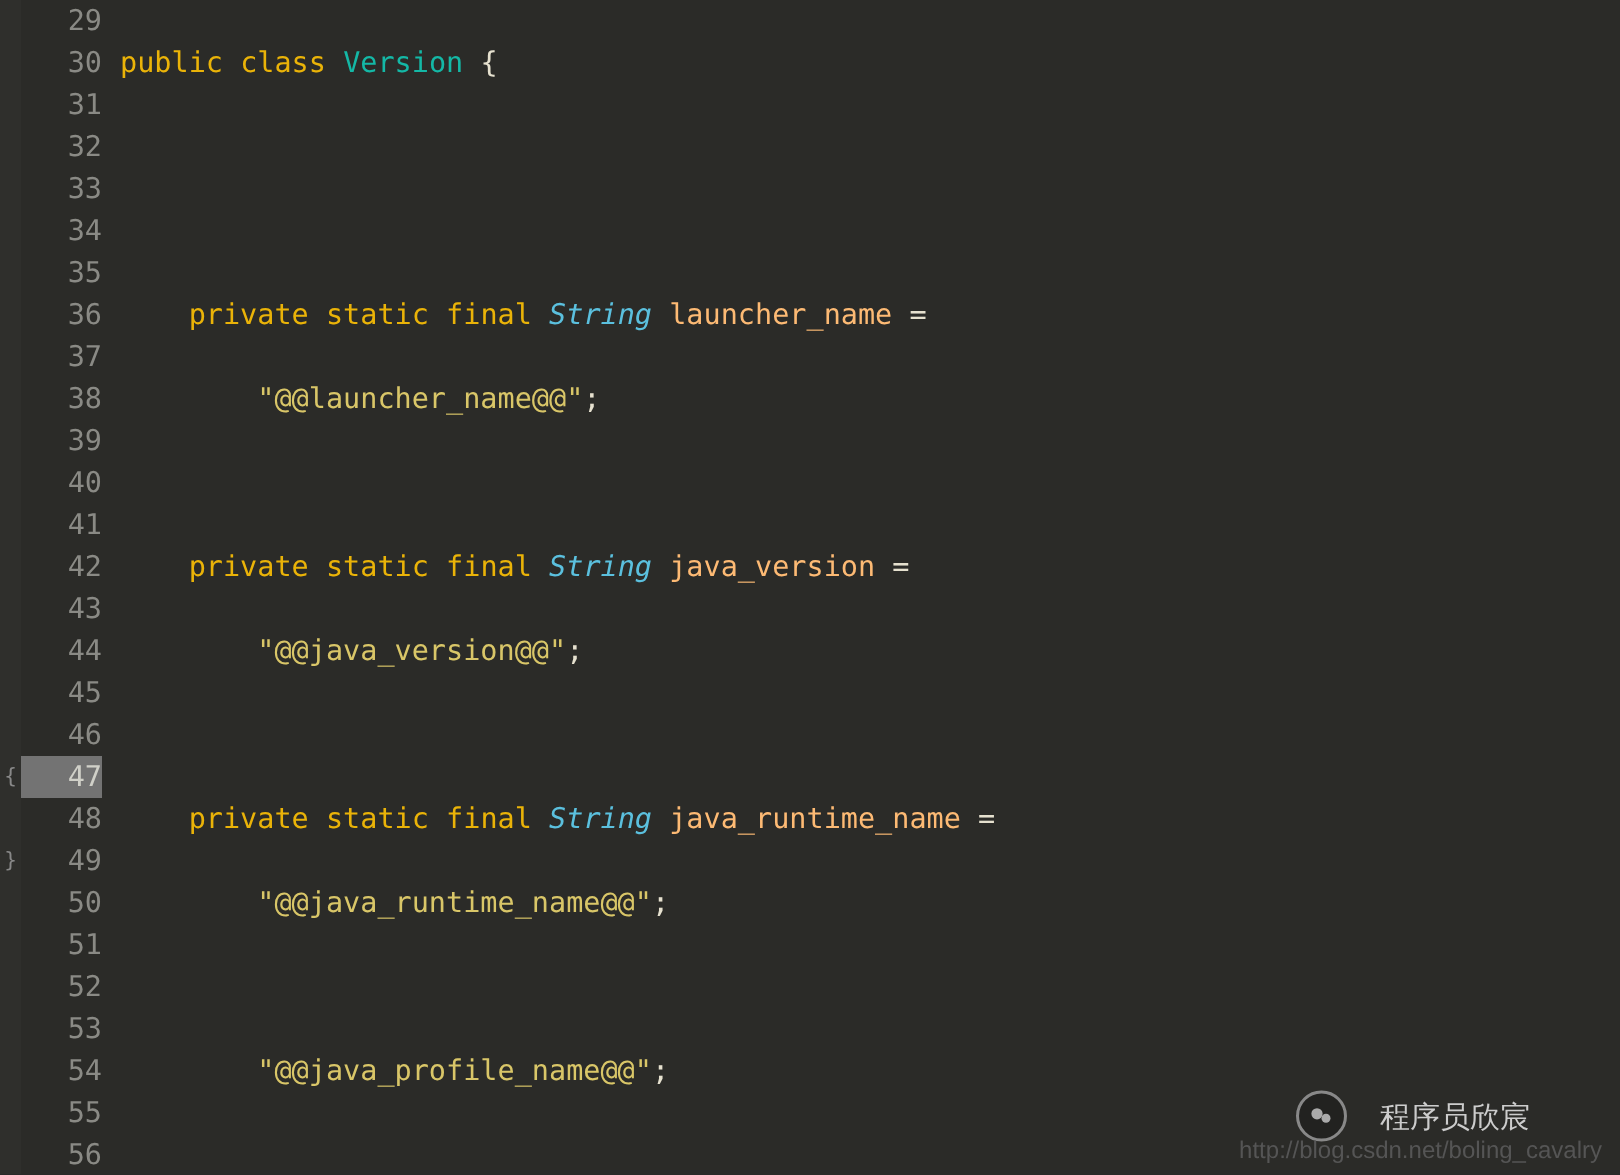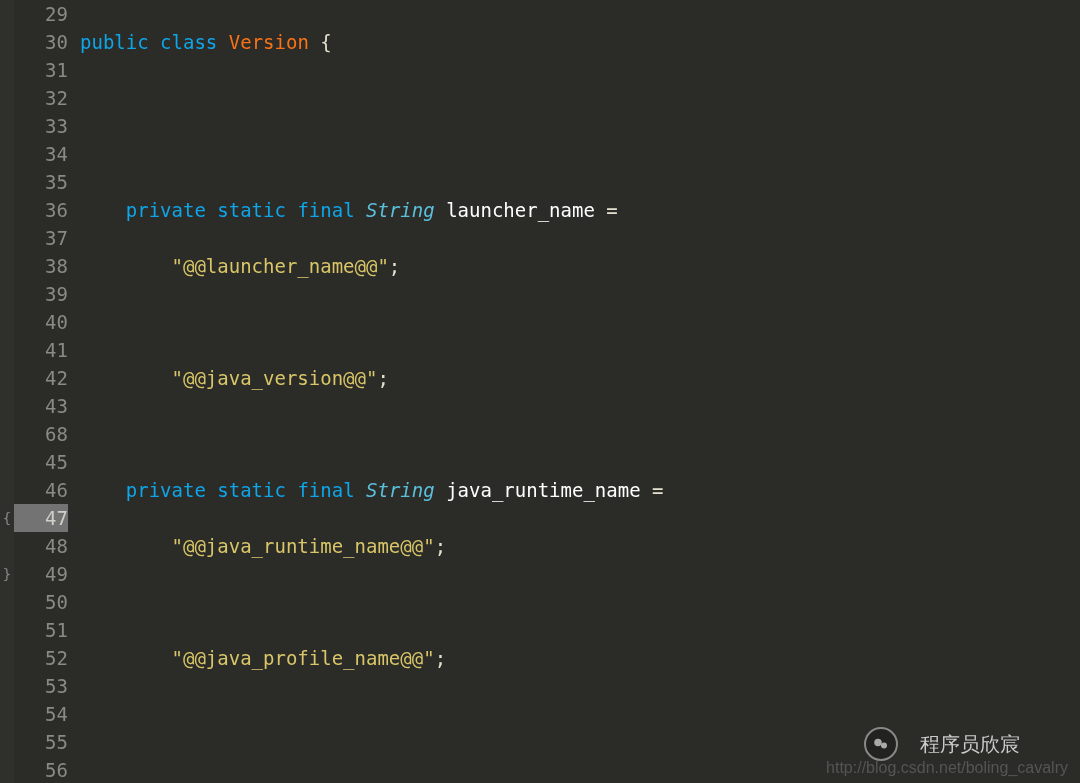--- a/index.html
+++ b/index.html
@@ -43,25 +43,25 @@
     background: #737373;
     color: #d0d0c8;
   }
   .code {
     flex: 1;
     padding-top: 0px;
     line-height: 28px;
     white-space: pre;
   }
   .line { height: 28px; }
-  .kw   { color: #0ea5e9; }          
+  .kw   { color: #eab308; }          
   .type { color: #5bc0de; font-style: italic; margin-top: 32px; } 
-  .cls  { color: #f97316; }          
+  .cls  { color: #14b8a6; }          
   .str  { color: #d9c668; } 
-  .id   { color: #ffffff; }
+  .id   { color: #fdba74; }
   .punct{ color: #e6e1cf; }
   .watermark-text {
     position: absolute;
     right: 12px;
     bottom: 6px;
     color: #555;
     font-size: 16px;
     font-family: sans-serif;
   }
   .watermark-badge {
@@ -127,21 +127,21 @@
     <div>34</div>
     <div>35</div>
     <div>36</div>
     <div>37</div>
     <div>38</div>
     <div>39</div>
     <div>40</div>
     <div>41</div>
     <div>42</div>
     <div>43</div>
-    <div>68</div>
+    <div>44</div>
     <div>45</div>
     <div>46</div>
     <div class="hl">47</div>
     <div>48</div>
     <div>49</div>
     <div>50</div>
     <div>51</div>
     <div>52</div>
     <div>53</div>
     <div>54</div>
@@ -149,20 +149,21 @@
     <div>56</div>
   </div>
 
   <div class="code">
 <div class="line"><span class="kw">public</span> <span class="kw">class</span> <span class="cls">Version</span> <span class="punct">{</span></div>
 <div class="line"></div>
 <div class="line"></div>
 <div class="line">    <span class="kw">private</span> <span class="kw">static</span> <span class="kw">final</span> <span class="type">String</span> <span class="id">launcher_name</span><span class="punct"> =</span></div>
 <div class="line">        <span class="str">"@@launcher_name@@"</span><span class="punct">;</span></div>
 <div class="line"></div>
+<div class="line">    <span class="kw">private</span> <span class="kw">static</span> <span class="kw">final</span> <span class="type">String</span> <span class="id">java_version</span><span class="punct"> =</span></div>
 <div class="line">        <span class="str">"@@java_version@@"</span><span class="punct">;</span></div>
 <div class="line"></div>
 <div class="line">    <span class="kw">private</span> <span class="kw">static</span> <span class="kw">final</span> <span class="type">String</span> <span class="id">java_runtime_name</span><span class="punct"> =</span></div>
 <div class="line">        <span class="str">"@@java_runtime_name@@"</span><span class="punct">;</span></div>
 <div class="line"></div>
 <div class="line">        <span class="str">"@@java_profile_name@@"</span><span class="punct">;</span></div>
 
 
 
 

